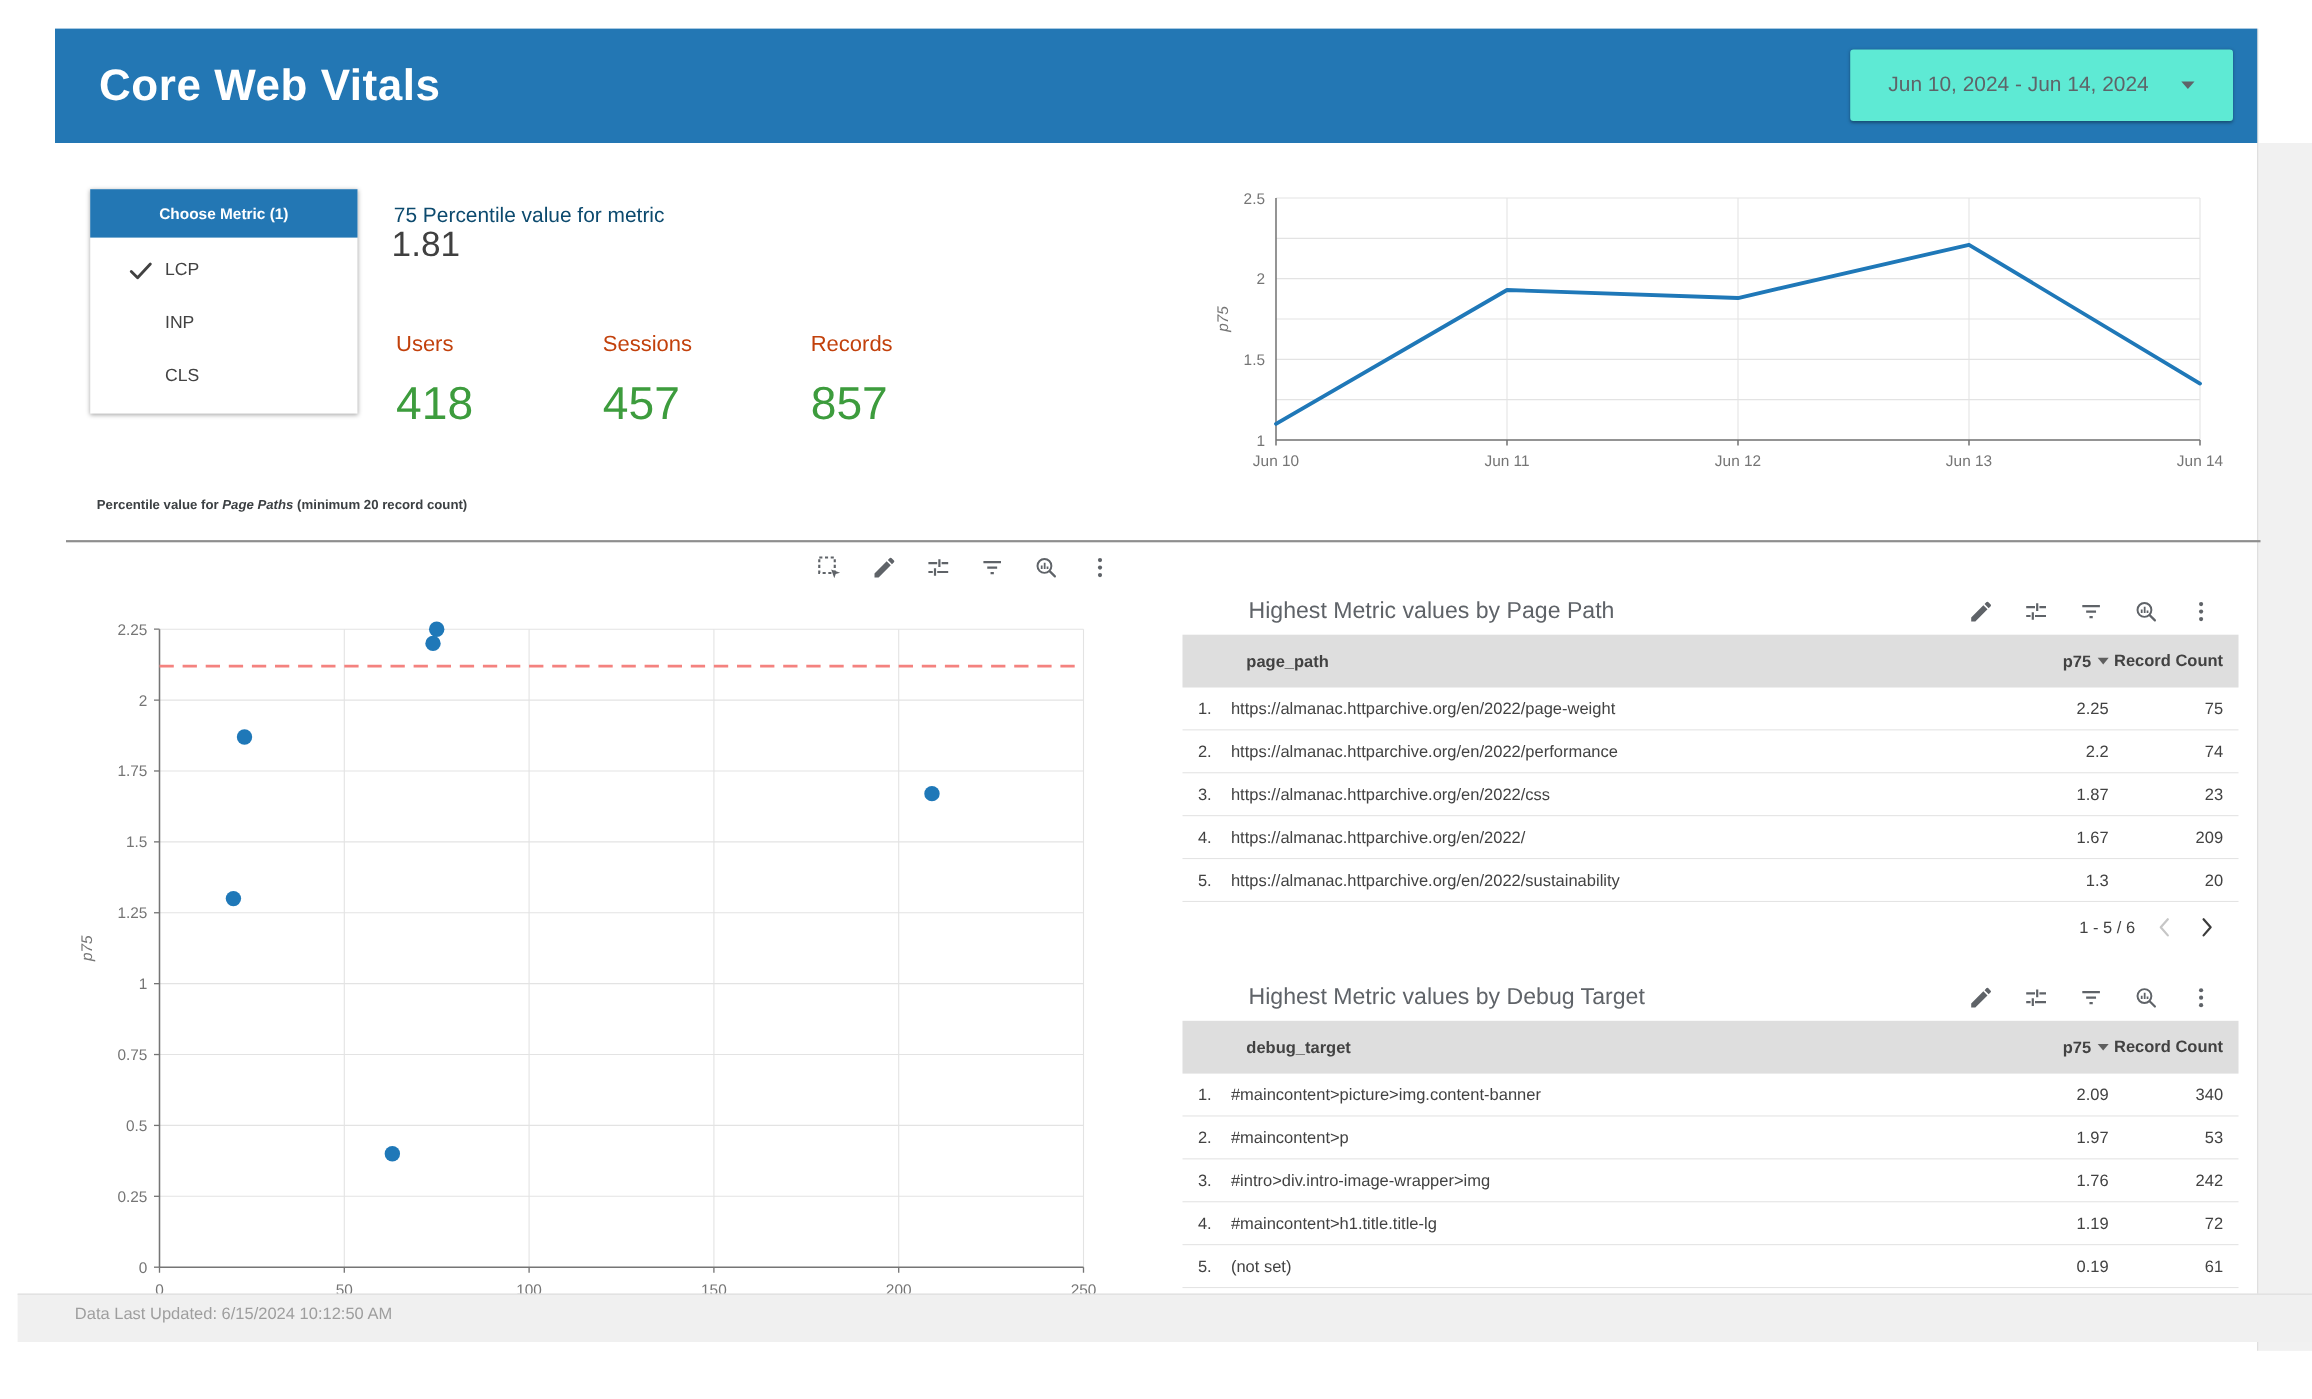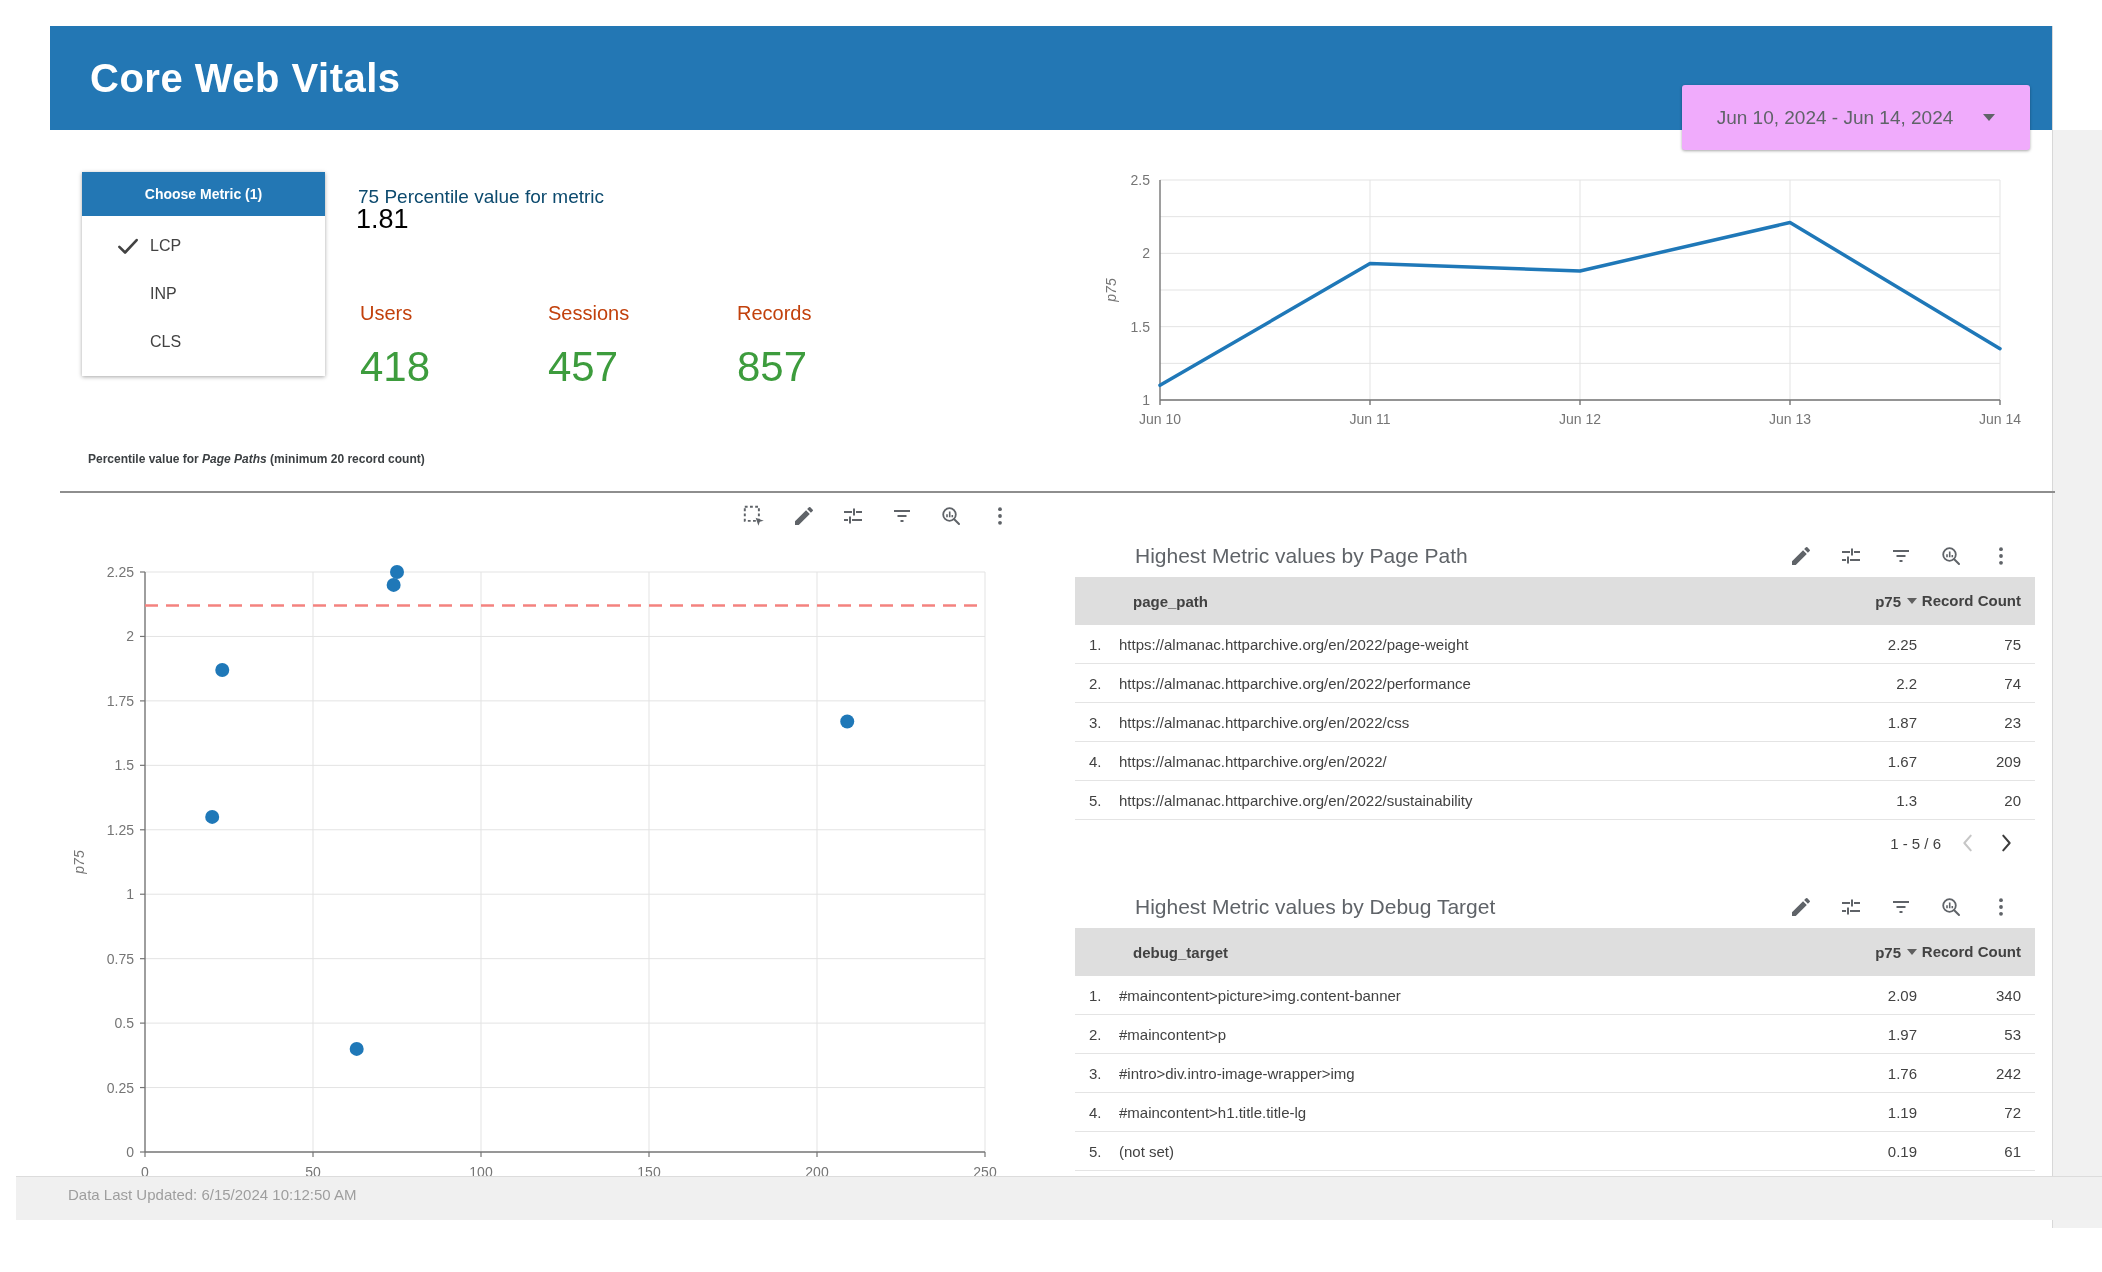--- a/index.html
+++ b/index.html
@@ -8,38 +8,38 @@
 
   
   .right-strip { position:absolute; left:2053px; top:130px; width:49px; bottom:44px; background:#f1f1f1; }
   .canvas-right-edge { position:absolute; left:2052px; top:26px; width:1px; height:1202px; background:#d8d8d8; }
   .bottom-strip { position:absolute; left:0; top:1176px; width:2102px; height:44px; background:#f0f0f0; border-top:1px solid #dcdcdc;margin-left:16px; }
   .footer-text { padding:9px 0 0 52px; font-size:15px; color:#9e9e9e; }
 
   
   .report-header { position:absolute; left:50px; top:26px; width:2002px; height:104px; background:#2377B4; display:flex; align-items:center; }
   .report-title { color:#ffffff; font-size:40px; font-weight:bold; margin-left:40px; letter-spacing:0.5px; }
-  .date-control { position:absolute; right:22px; top:19px; width:348px; height:65px; background:#f0abfc; border-radius:3px;
+  .date-control { position:absolute; right:22px; top:19px; width:348px; height:65px; background:#5eead4; border-radius:3px;
                   box-shadow:0 1px 3px rgba(0,0,0,0.35); display:flex; align-items:center; justify-content:center; gap:30px;
-                  color:#5f6368; font-size:19px; cursor:pointer;margin-top:40px; }
+                  color:#5f6368; font-size:19px; cursor:pointer; }
   .caret-down { width:0; height:0; border-left:6px solid transparent; border-right:6px solid transparent; border-top:7px solid #5f6368; }
 
   
   .metric-card { position:absolute; left:82px; top:172px; width:243px; height:204px; background:#ffffff;
                  box-shadow:0 1px 4px rgba(0,0,0,0.35); }
   .metric-card-header { height:44px; background:#2377B4; color:#fff; font-weight:bold; font-size:14px;
                         display:flex; align-items:center; justify-content:center; }
   .metric-item { height:48px; display:flex; align-items:center; font-size:16px; color:#424242; cursor:pointer; }
   .metric-check { width:30px; margin-left:33px; display:flex; align-items:center; }
   .metric-label { margin-left:5px; }
   .metric-list { padding-top:6px; }
 
   
   .score-primary-label { position:absolute; left:358px; top:186px; color:#0c4a6e; font-size:19px; }
-  .score-primary-value { position:absolute; left:356px; top:204px; color:#000000; font-size:27px; }
+  .score-primary-value { position:absolute; left:356px; top:204px; color:#404040; font-size:32px; }
   .score { position:absolute; top:302px; }
   .score .lbl { font-size:20px; margin-bottom:18px; color:#c2410c; }
   .score .val { font-size:42px; color:#3D9C3D; }
   .score.s0 { left:360px; } .score.s1 { left:548px; } .score.s2 { left:737px; }
 
   
   .section-title { position:absolute; left:88px; top:452px; font-size:12px; font-weight:bold; color:#3c4043; }
   .section-divider { position:absolute; left:60px; top:491px; width:1995px; height:2px; background:#8e8e8e; }
 
   

